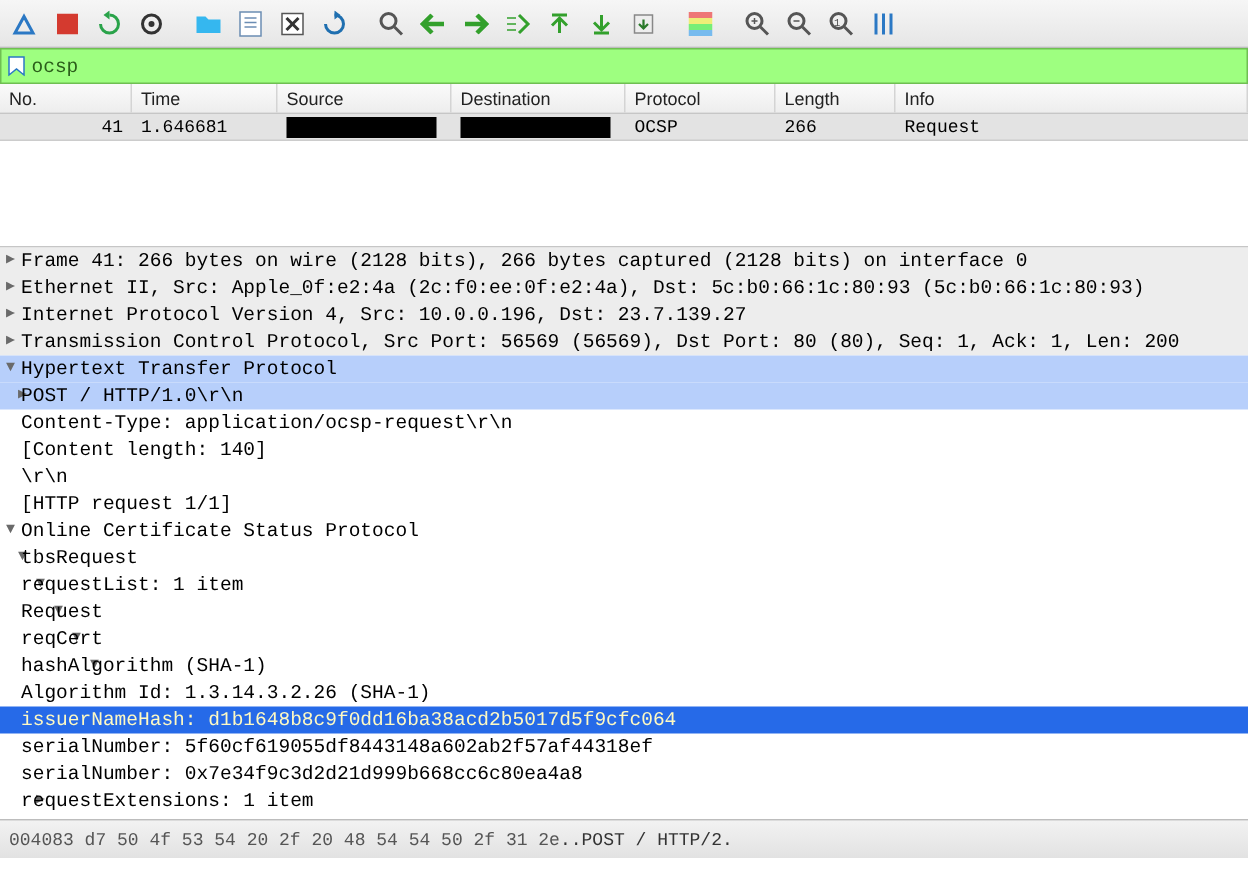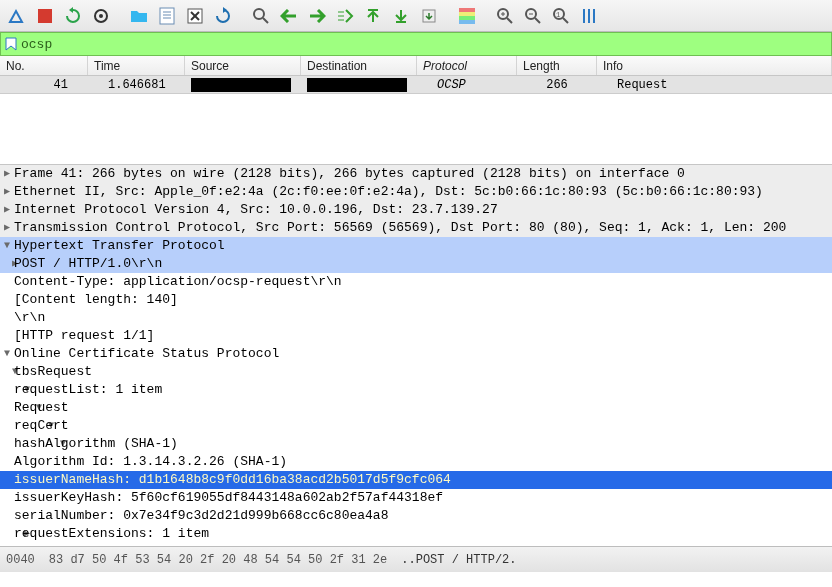--- a/index.html
+++ b/index.html
@@ -48,32 +48,32 @@
     font-size: 12px;
     color: #222;
     height: 20px;
     align-items: center;
   }
   .hdr { padding: 0 6px; border-right: 1px solid #d4d4d4; height: 100%; display:flex; align-items:center; }
   .col-no   { width: 88px; }
   .col-time { width: 97px; }
   .col-src  { width: 116px; }
   .col-dst  { width: 116px; }
-  .col-prot { width: 100px; font-style: italic; }
+  .col-prot { width: 100px; }
   .col-len  { width: 80px; }
   .col-info { flex: 1; }
   .packetrow {
     display: flex;
     background: #e3e3e3;
     height: 18px;
     align-items: center;
     font-size: 12px;
     border-bottom: 1px solid #ccc;
   }
-  .cell { padding: 0 20px; }
+  .cell { padding: 0 6px; }
   .redact { background:#000; height:14px; width:100px; margin-left:6px; }
   .gap { height: 70px; background:#fff; }
   .tree {
     font-size: 13px;
     line-height: 18px;
     height: 382px;
     overflow: hidden;
     background: #fff;
     border-top: 1px solid #c6c6c6;
   }
@@ -83,21 +83,20 @@
   .hl-blue { background:#b7cffb; }
   .hl-blue2 { background:#266ae8; color:#fef9c3; }
   .hexbar {
     height: 26px;
     background: linear-gradient(#f2f2f2,#e2e2e2);
     border-top: 1px solid #bdbdbd;
     display:flex; align-items:center;
     padding: 0 6px;
     font-size: 12px;
     color:#555;
-    gap: 14px;
   }
   .hexbar .ascii { color:#333; }
   svg { display:block; }
 </style>
 </head>
 <body>
 
 <div class="toolbar">
   <div class="tbtn">
       <svg width="18" height="18">
@@ -254,21 +253,21 @@
 <div class="packetrow">
   <div class="cell col-no" style="text-align:right">41</div>
   <div class="cell col-time">1.646681</div>
   <div class="col-src">
       <div class="redact"></div>
     </div>
   <div class="col-dst">
       <div class="redact"></div>
     </div>
   <div class="cell col-prot">OCSP</div>
-  <div class="cell col-len" style="text-align:center">266</div>
+  <div class="cell col-len" style="text-align:left">266</div>
   <div class="cell col-info">Request</div>
 </div>
 
 <div class="gap"></div>
 
 <div class="tree">
   <div class="top4">
     <div class="trow"><span class="arr">▶</span><span>Frame 41: 266 bytes on wire (2128 bits), 266 bytes captured (2128 bits) on interface 0</span></div>
     <div class="trow"><span class="arr">▶</span><span>Ethernet II, Src: Apple_0f:e2:4a (2c:f0:ee:0f:e2:4a), Dst: 5c:b0:66:1c:80:93 (5c:b0:66:1c:80:93)</span></div>
     <div class="trow"><span class="arr">▶</span><span>Internet Protocol Version 4, Src: 10.0.0.196, Dst: 23.7.139.27</span></div>
@@ -281,21 +280,21 @@
   <div class="trow"><span class="arr">   </span> <span>\r\n</span></div>
   <div class="trow"><span class="arr">   </span> <span>[HTTP request 1/1]</span></div>
   <div class="trow"><span class="arr">▼</span><span>Online Certificate Status Protocol</span></div>
   <div class="trow"><span class="arr">  ▼</span> <span>tbsRequest</span></div>
   <div class="trow"><span class="arr">    ▼</span> <span>requestList: 1 item</span></div>
   <div class="trow"><span class="arr">      ▼</span> <span>Request</span></div>
   <div class="trow"><span class="arr">        ▼</span> <span>reqCert</span></div>
   <div class="trow"><span class="arr">          ▼</span> <span>hashAlgorithm (SHA-1)</span></div>
   <div class="trow"><span class="arr">             </span>  <span>Algorithm Id: 1.3.14.3.2.26 (SHA-1)</span></div>
   <div class="trow hl-blue2"><span class="arr">             </span><span>issuerNameHash: d1b1648b8c9f0dd16ba38acd2b5017d5f9cfc064</span></div>
-  <div class="trow"><span class="arr">             </span><span>issuerKeyHash: 5f60cf619055df8443148a602ab2f57af44318ef</span></div>
+  <div class="trow"><span class="arr">             </span><span>serialNumber: 5f60cf619055df8443148a602ab2f57af44318ef</span></div>
   <div class="trow"><span class="arr">             </span><span>serialNumber: 0x7e34f9c3d2d21d999b668cc6c80ea4a8</span></div>
   <div class="trow"><span class="arr">    ▶</span> <span>requestExtensions: 1 item</span></div>
 </div>
 
 <div class="hexbar">
   <span>0040</span>
   <span>83 d7 50 4f 53 54 20 2f  20 48 54 54 50 2f 31 2e</span>
   <span class="ascii">..POST /  HTTP/2.</span>
 </div>
 

